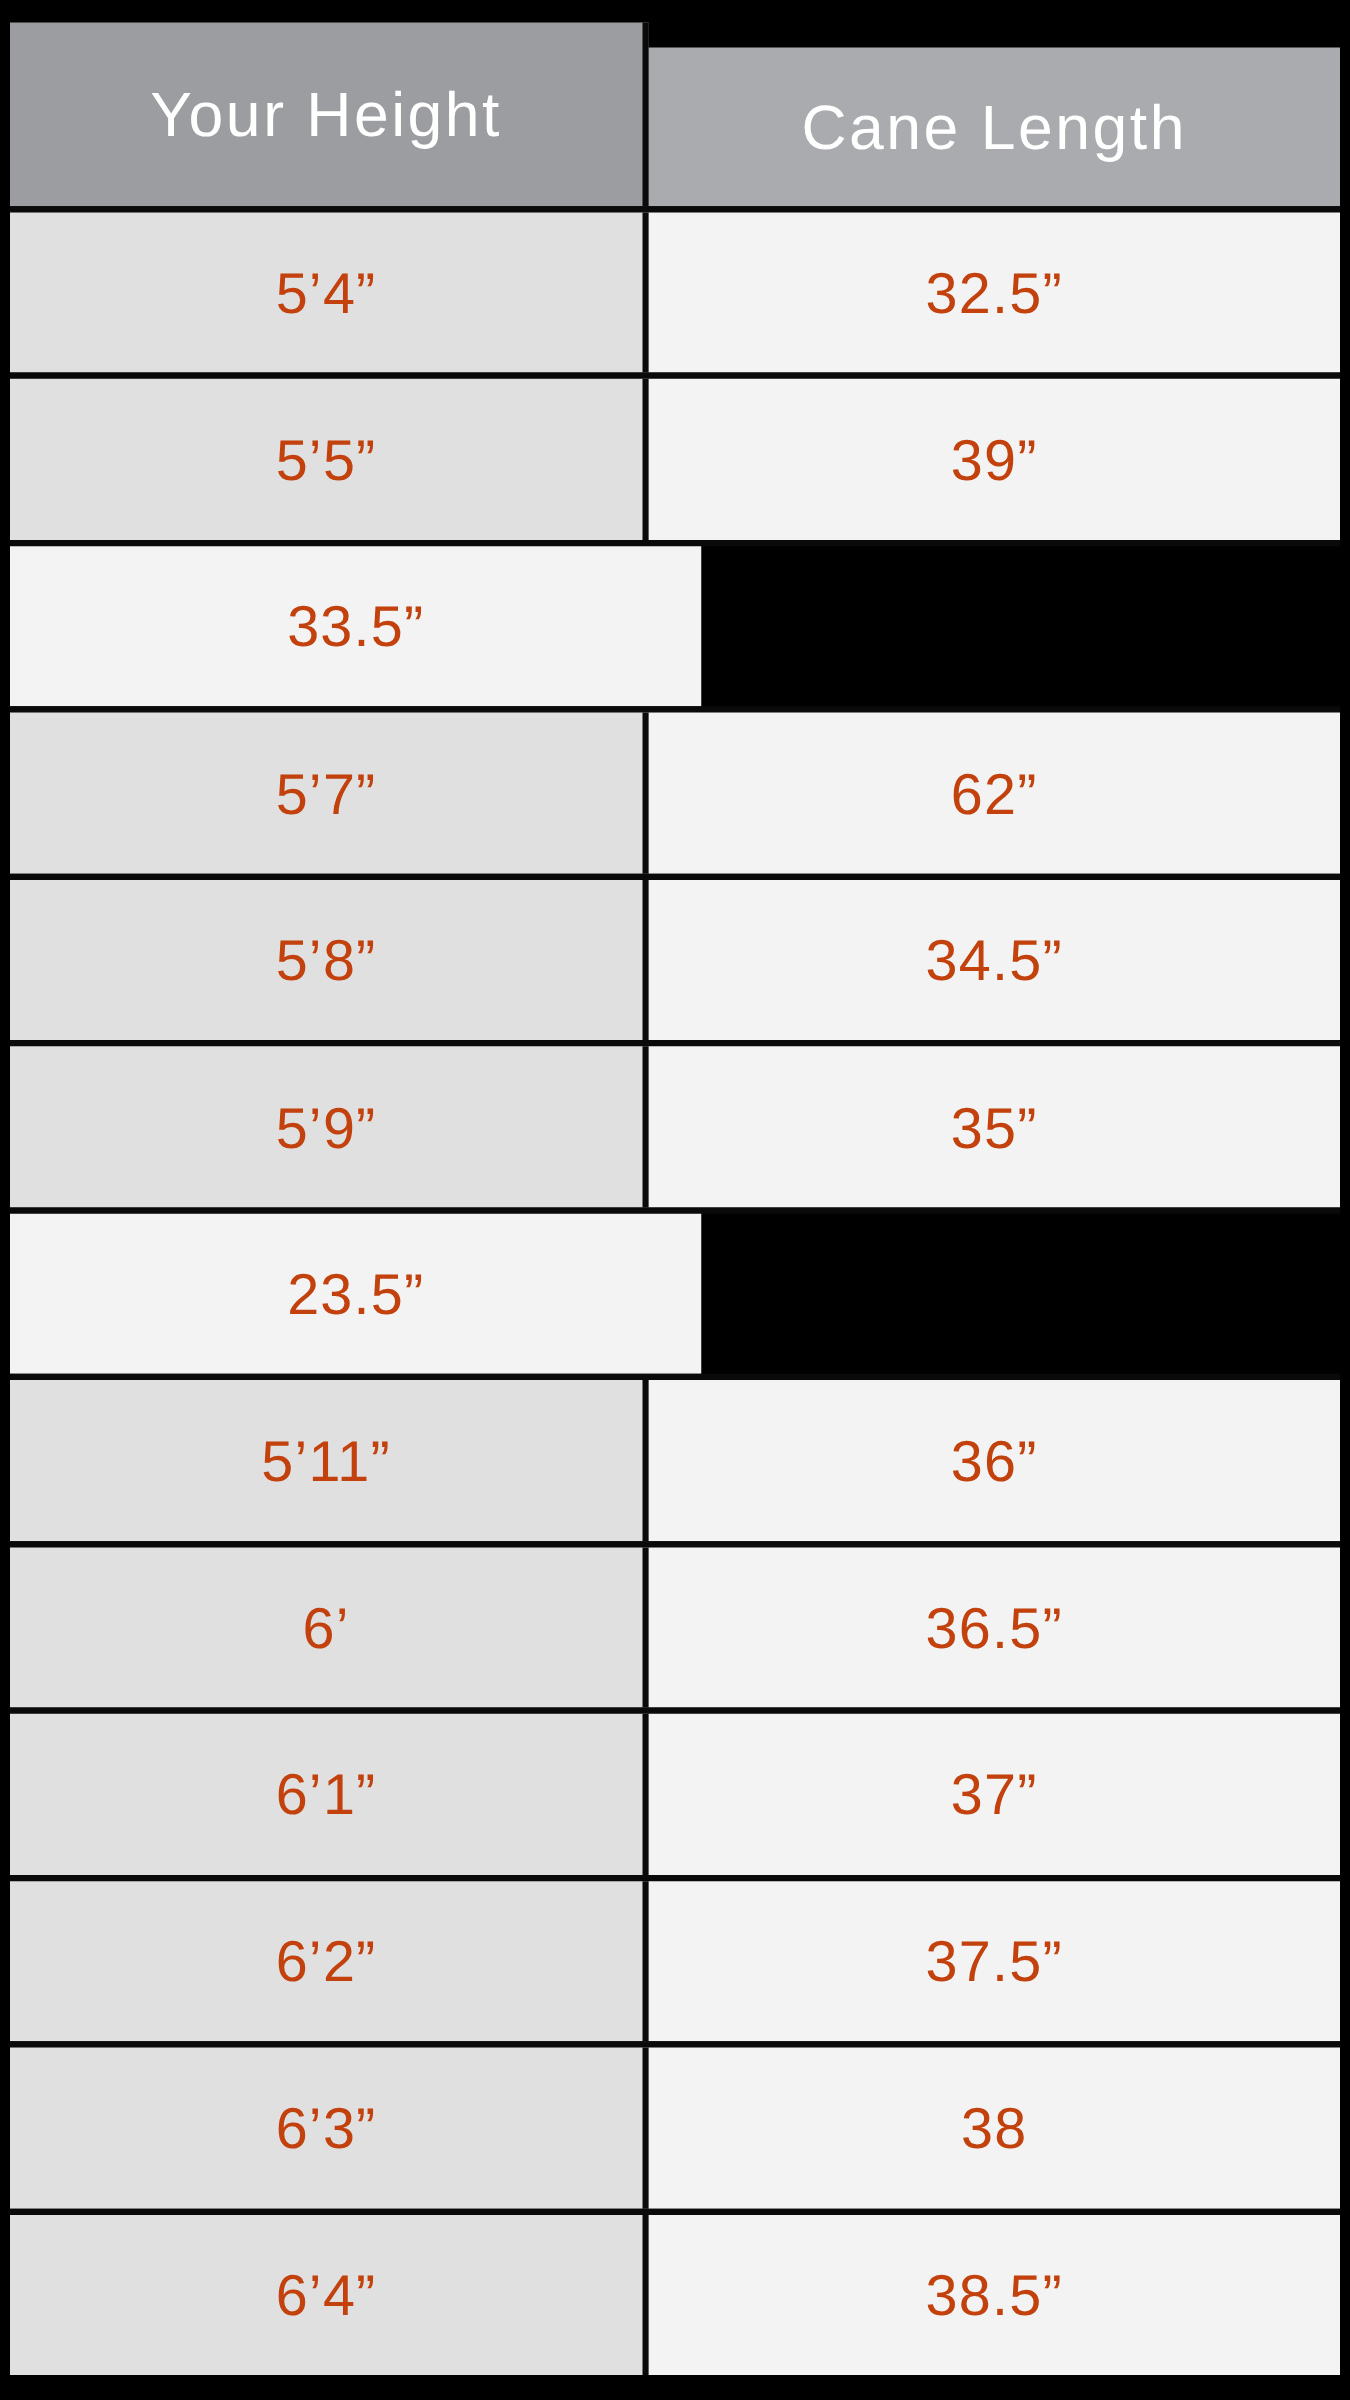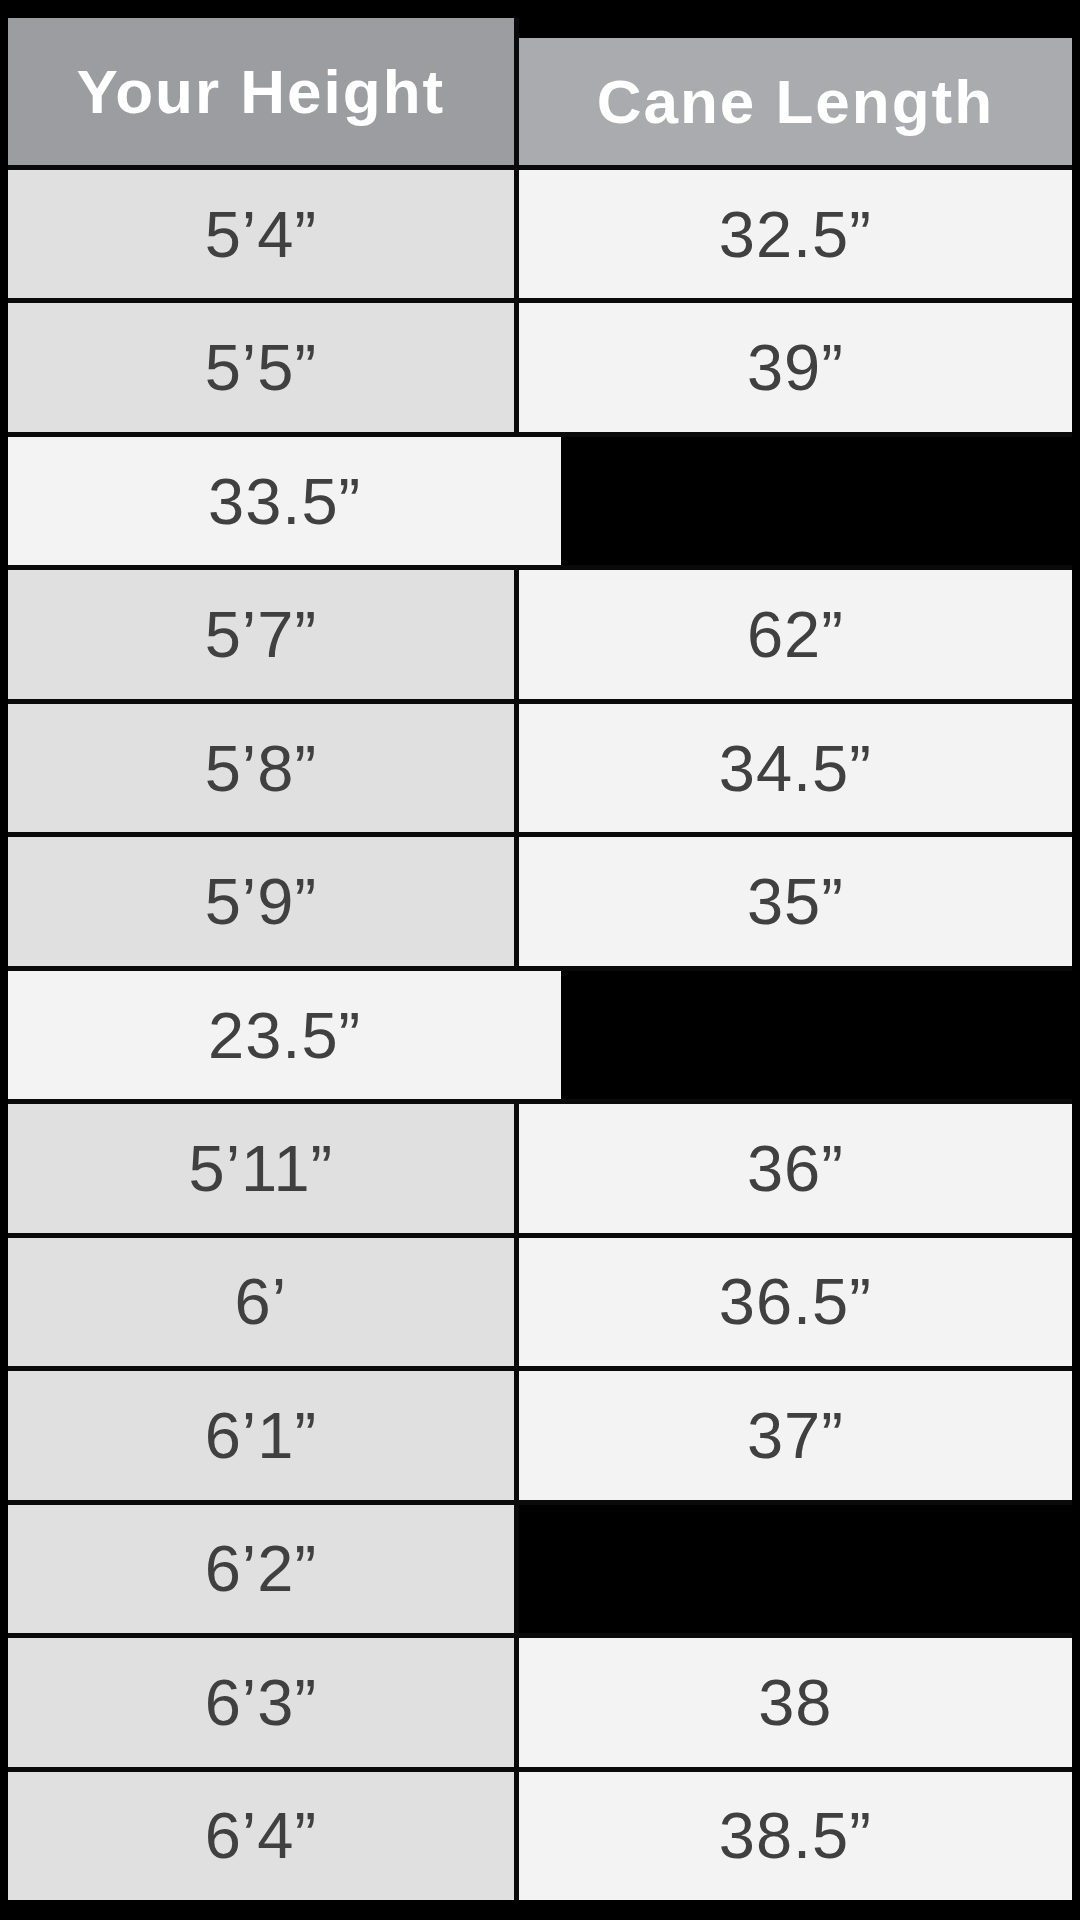--- a/index.html
+++ b/index.html
@@ -49,27 +49,27 @@
   }
   .header-row .cell.left {
     background: #9b9da0;
   }
   .header-row .cell.right {
     background: #a9abae;
     margin-top: 20px;
   }
   .header-row .cell {
     color: #ffffff;
-    font-size: 62px;
-    font-weight: 700;
+    font-size: 50px;
+    font-weight: 400;
     letter-spacing: 2px;
   }
   .data-cell {
-    color: #404040;
-    font-size: 65px;
+    color: #c2410c;
+    font-size: 46px;
     font-weight: 300;
     letter-spacing: 1px;
   }
 </style>
 </head>
 <body>
 
 <div class="frame">
   <div class="table">
     <div class="row header-row">
@@ -99,20 +99,21 @@
           <div class="cell left data-cell">5’11”</div>
           <div class="cell right data-cell">36”</div>
         </div><div class="row">
           <div class="cell left data-cell">6’</div>
           <div class="cell right data-cell">36.5”</div>
         </div><div class="row">
           <div class="cell left data-cell">6’1”</div>
           <div class="cell right data-cell">37”</div>
         </div><div class="row">
           <div class="cell left data-cell">6’2”</div>
+          <div class="cell right data-cell">37.5”</div>
         </div><div class="row">
           <div class="cell left data-cell">6’3”</div>
           <div class="cell right data-cell">38</div>
         </div><div class="row">
           <div class="cell left data-cell">6’4”</div>
           <div class="cell right data-cell">38.5”</div>
         </div></div>
   </div>
 </div>
 

